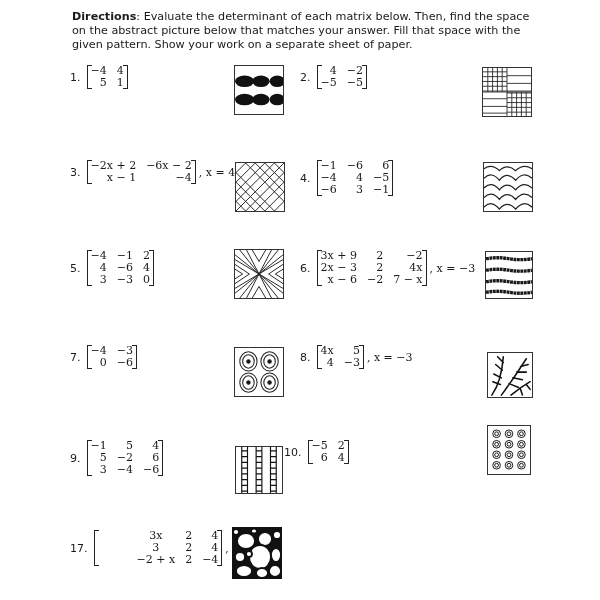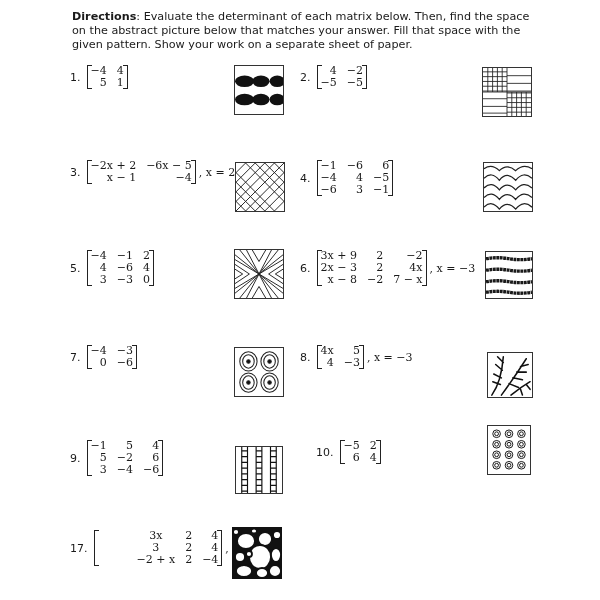--- a/index.html
+++ b/index.html
@@ -58,25 +58,25 @@
     <path d="M0 4H25M0 9H25M0 14H25M0 19H25M0 24H25M5 0V25M10 0V25M15 0V25M20 0V25"></path>
     <path d="M25 26H50M25 31H50M25 36H50M25 41H50M25 46H50M30 25V50M35 25V50M40 25V50M45 25V50"></path>
     <path d="M25 8H50M25 16H50M25 24H50M0 32H25M0 40H25M0 47H25M25 0V50M0 25H50"></path>
   </svg>
 </div>
 
 <div class="problem" style="left:70px;top:160px;">
   <span class="num">3.</span>
   <span class="matrix" style="grid-template-columns:repeat(2,auto);">
     <span>−2x + 2</span>
-      <span>−6x − 5</span>
+      <span>−6x − 2</span>
     <span>x − 1</span>
       <span>−4</span>
   </span>
-  <span class="cond">, x = 2</span>
+  <span class="cond">, x = 4</span>
 </div>
 <div class="pat" style="left:235px;top:162px;width:50px;height:50px;">
   <svg viewBox="0 0 50 50" stroke="#222" stroke-width="1" fill="none">
     <path d="M-10 10L10 -10M-10 20L20 -10M-10 30L30 -10M-10 40L40 -10M-10 50L50 -10M-10 60L60 -10M0 60L60 0M10 60L60 10M20 60L60 20M30 60L60 30M40 60L60 40"></path>
     <path d="M-10 40L10 60M-10 30L20 60M-10 20L30 60M-10 10L40 60M-10 0L50 60M0 -10L60 50M10 -10L60 40M20 -10L60 30M30 -10L60 20M40 -10L60 10"></path>
   </svg>
 </div>
 
 <div class="problem" style="left:300px;top:160px;">
   <span class="num">4.</span>
@@ -125,21 +125,21 @@
 
 <div class="problem" style="left:300px;top:250px;">
   <span class="num">6.</span>
   <span class="matrix" style="grid-template-columns:repeat(3,auto);">
     <span>3x + 9</span>
       <span>2</span>
       <span>−2</span>
     <span>2x − 3</span>
       <span>2</span>
       <span>4x</span>
-    <span>x − 8</span>
+    <span>x − 6</span>
       <span>−2</span>
       <span>7 − x</span>
   </span>
   <span class="cond">, x = −3</span>
 </div>
 <div class="pat" style="left:485px;top:251px;width:48px;height:48px;">
   <svg viewBox="0 0 48 48" stroke="#1a1a1a" stroke-width="3.5" fill="none" stroke-dasharray="3 0.6">
     <path d="M0 7Q12 5 24 7T48 7"></path>
       <path d="M0 19Q12 17 24 19T48 19"></path>
       <path d="M0 31Q12 29 24 31T48 31"></path>
@@ -215,21 +215,21 @@
 </div>
 <div class="pat" style="left:235px;top:446px;width:48px;height:48px;">
   <svg viewBox="0 0 48 48" stroke="#111" stroke-width="1.2" fill="none">
     <path d="M6 0V48M12 0V48M21 0V48M27 0V48M36 0V48M42 0V48"></path>
     <path d="M6 4H12M6 10H12M6 16H12M6 22H12M6 28H12M6 34H12M6 40H12M6 46H12"></path>
     <path d="M21 4H27M21 10H27M21 16H27M21 22H27M21 28H27M21 34H27M21 40H27M21 46H27"></path>
     <path d="M36 4H42M36 10H42M36 16H42M36 22H42M36 28H42M36 34H42M36 40H42M36 46H42"></path>
   </svg>
 </div>
 
-<div class="problem" style="left:316px;top:440px;">
+<div class="problem" style="left:284px;top:440px;">
   <span class="num">10.</span>
   <span class="matrix" style="grid-template-columns:repeat(2,auto);">
     <span>−5</span>
       <span>2</span>
     <span>6</span>
       <span>4</span>
   </span>
 </div>
 <div class="pat" style="left:487px;top:425px;width:44px;height:50px;">
   <svg viewBox="0 0 44 50" stroke="#111" stroke-width="1" fill="none">

